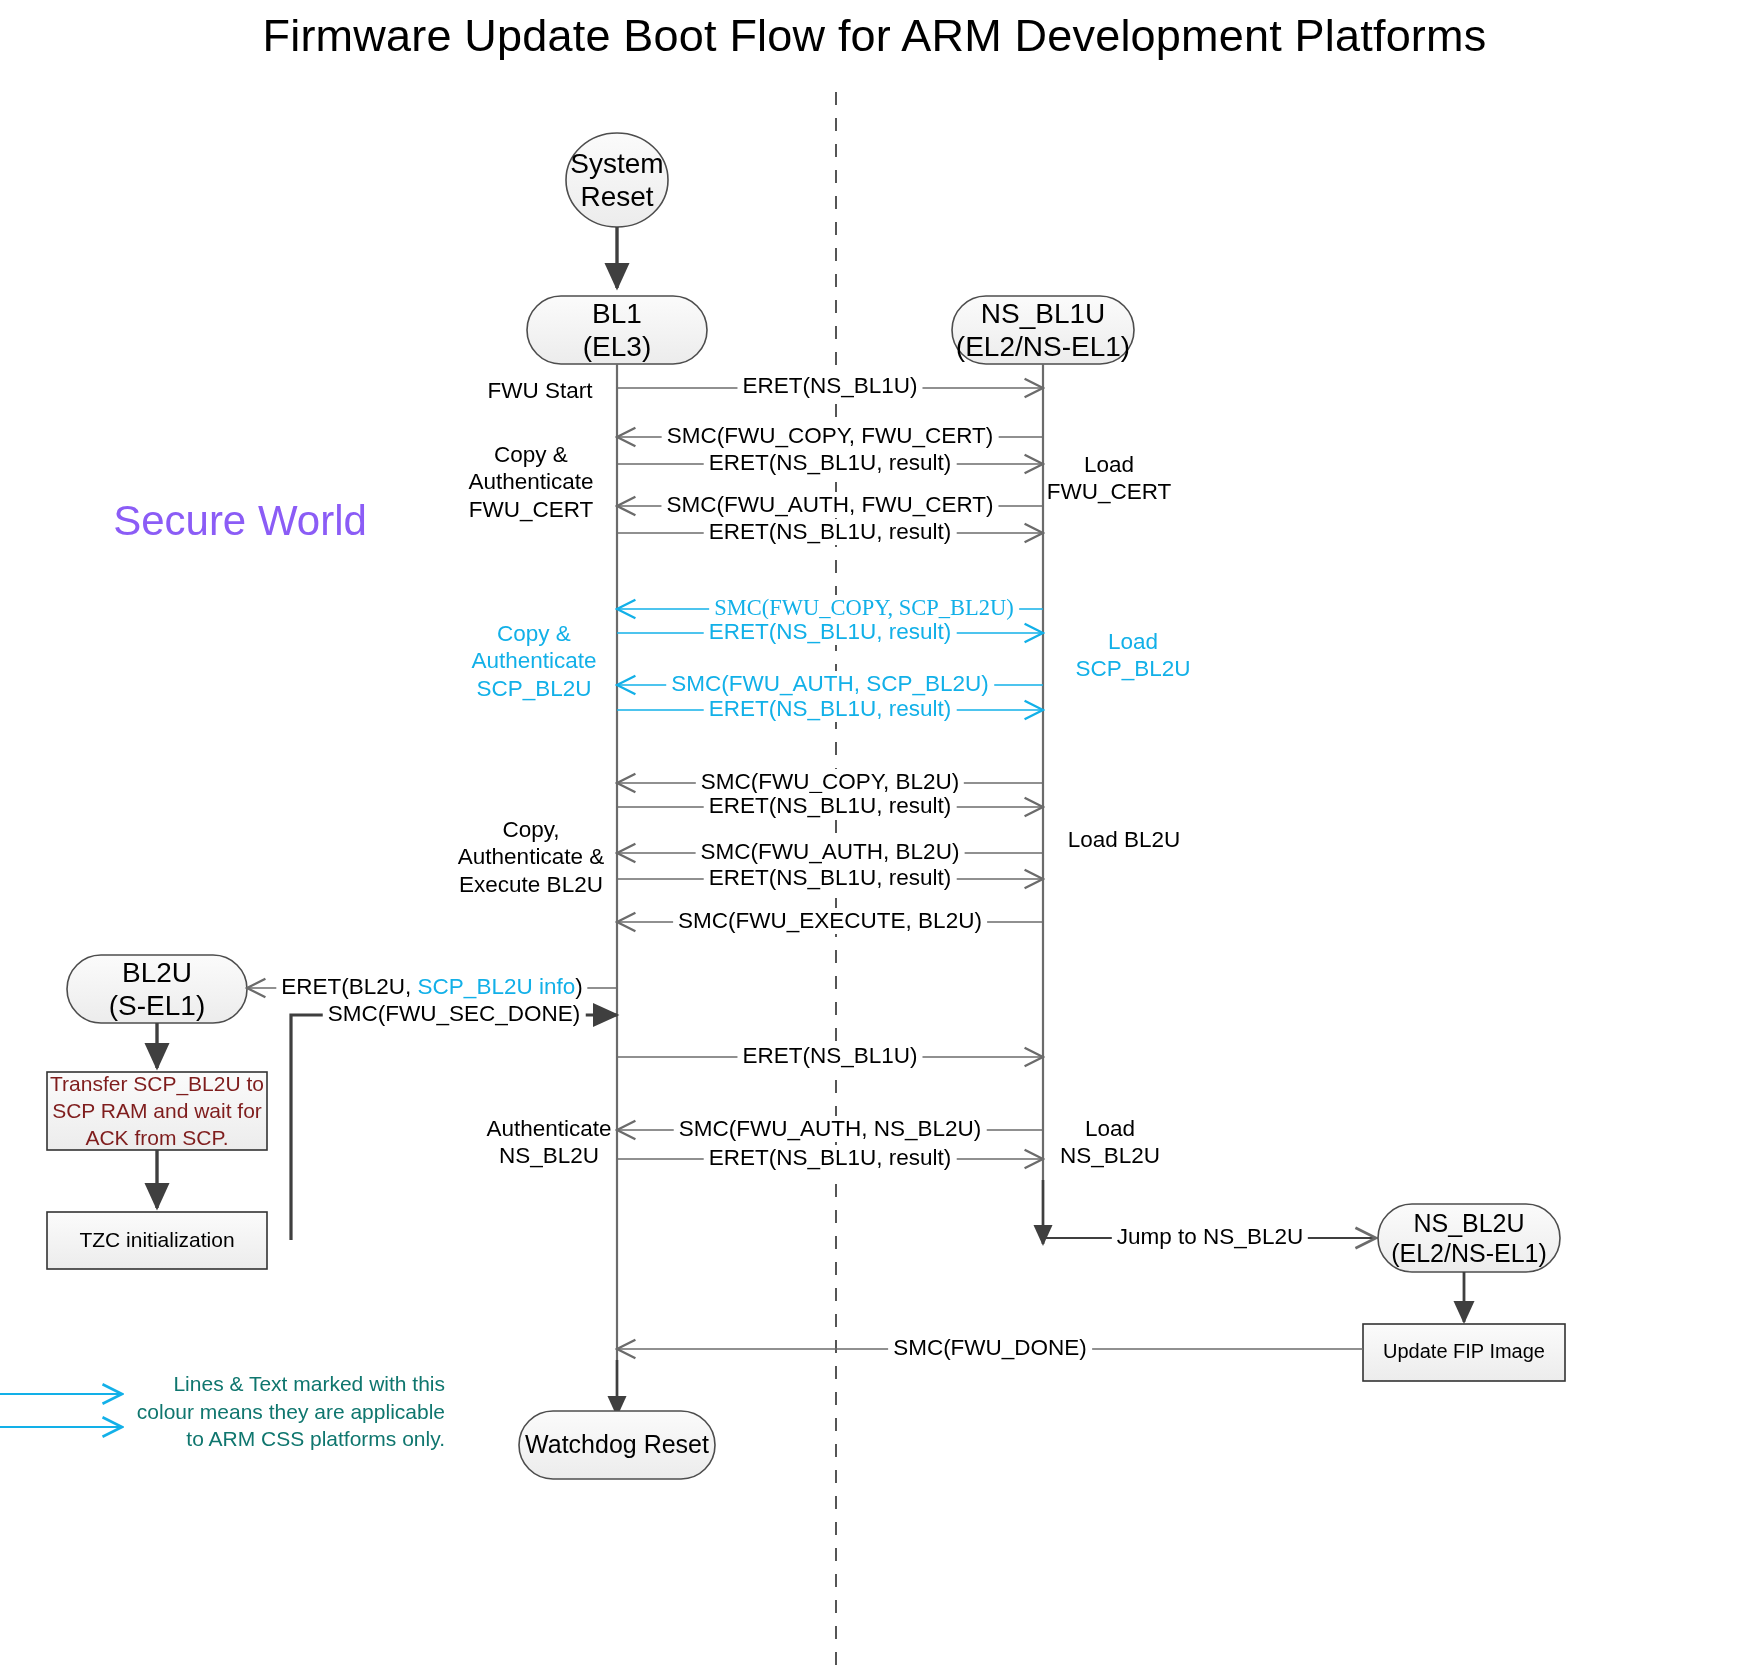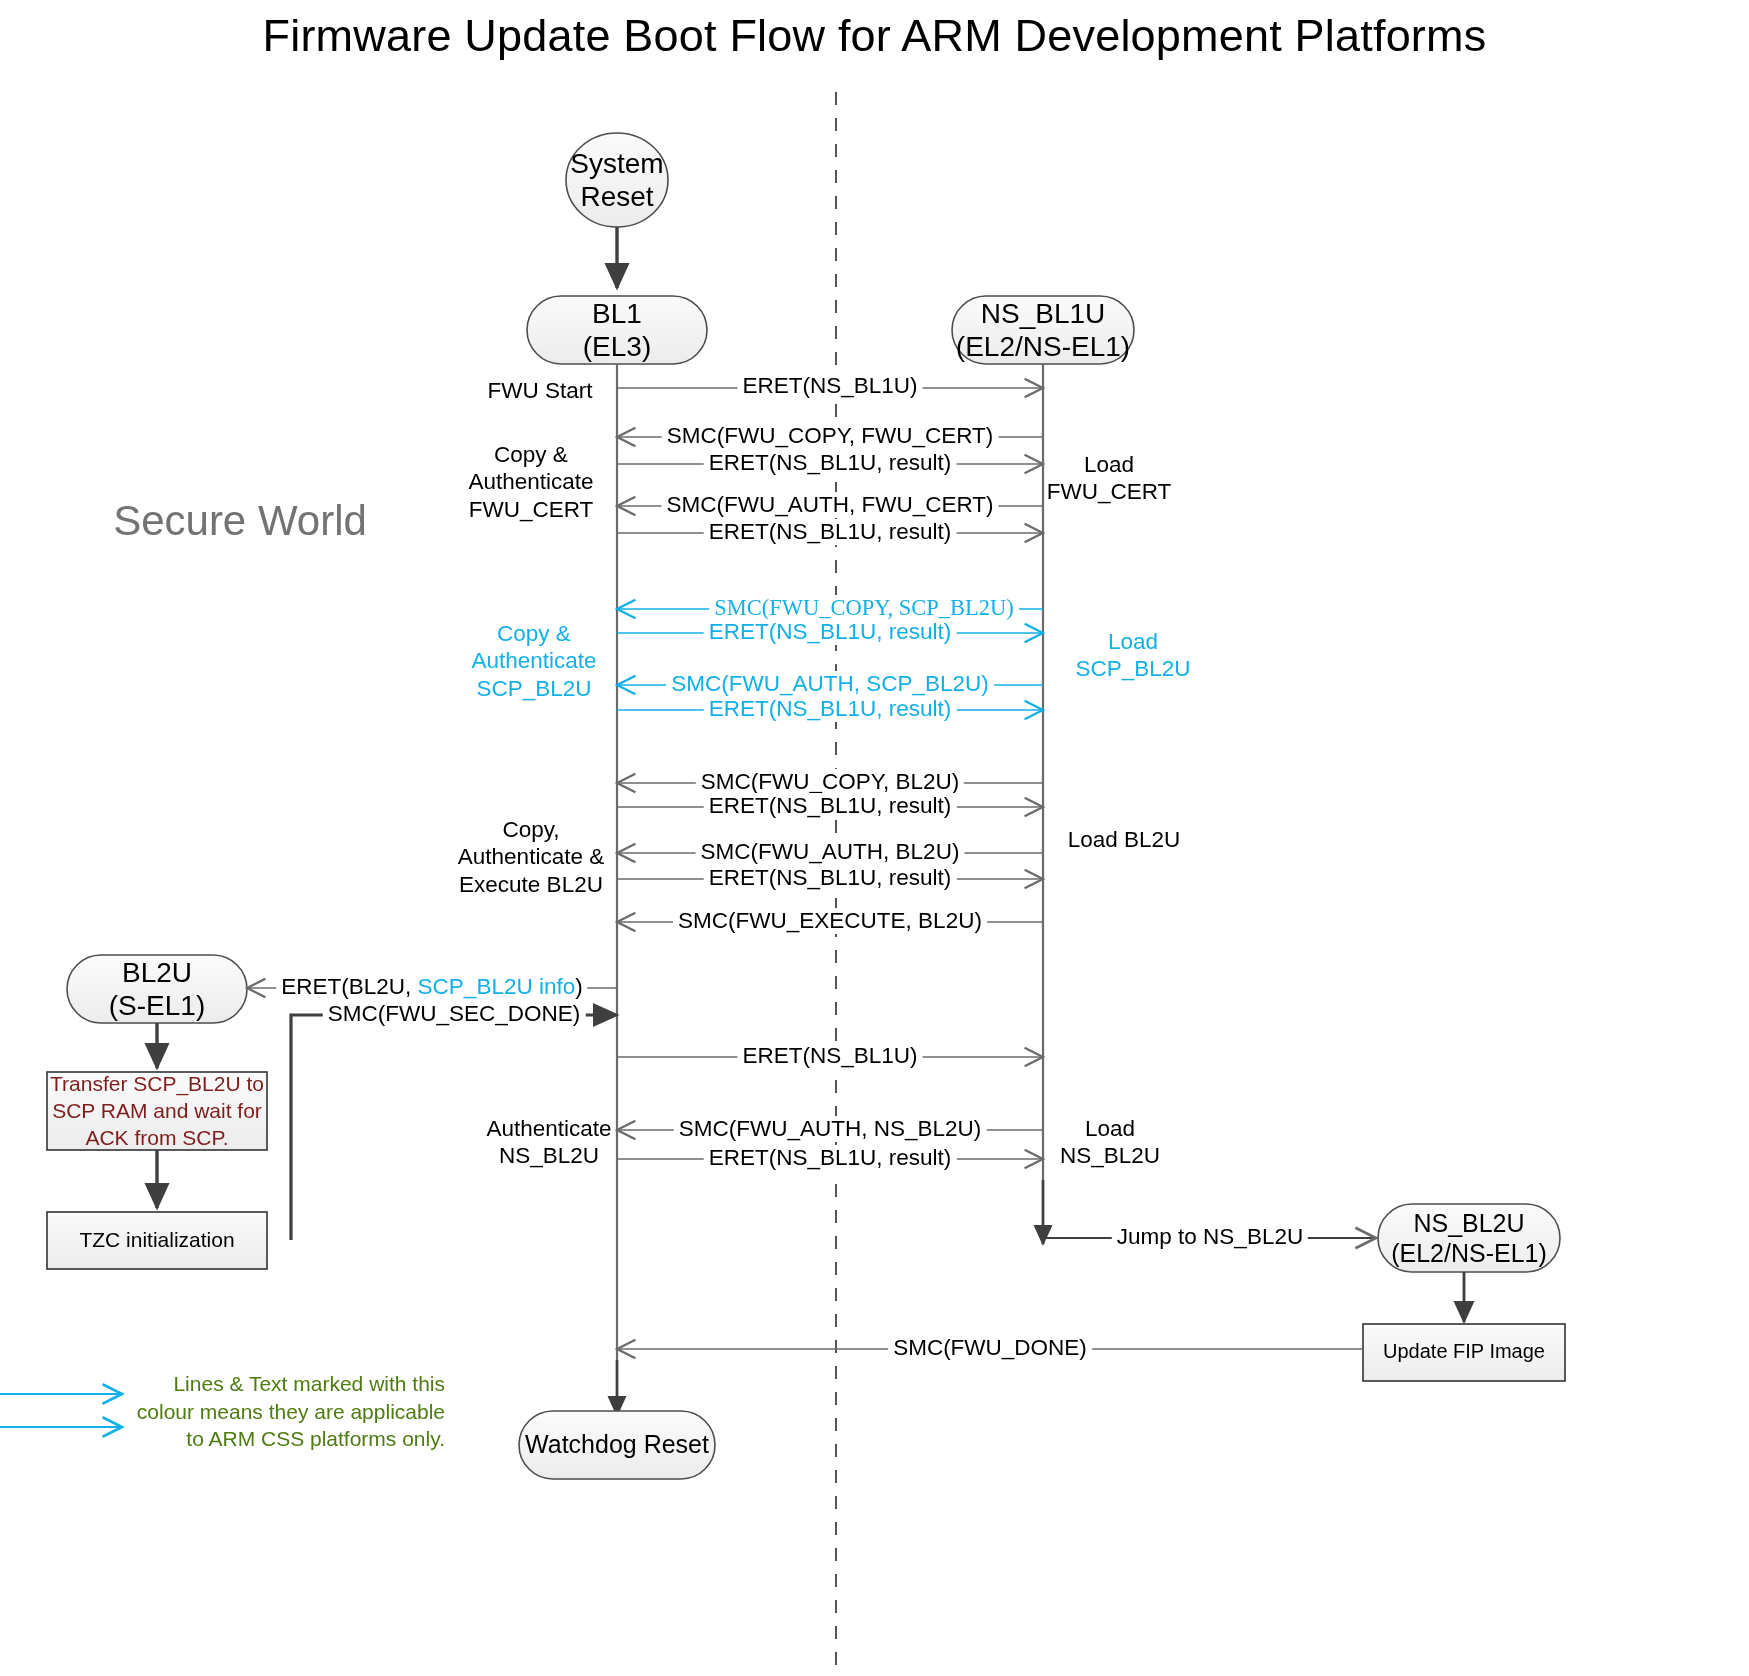--- a/index.html
+++ b/index.html
@@ -21,21 +21,21 @@
     text-align:center;
     font-size:45px;
     letter-spacing:.2px;
     color:#000000;
   }
   .world{
     position:absolute;
     font-size:42px;
     text-align:center;
     line-height:1.25;
-    color:#737373;
+    color:#8b5cf6;
   }
   .msg{
     position:absolute;
     font-size:22.5px;
     background:#fff;
     padding:0 5px;
     white-space:nowrap;
     transform:translate(-50%,-50%);
     text-align:center;
   }
@@ -66,21 +66,21 @@
     line-height:1.28;
     white-space:pre;
     transform:translate(-50%,-50%);
   }
   .boxtext.cyan{color:#7f1d1d;}
   .legendtext{
     position:absolute;
     font-size:21px;
     line-height:1.32;
     text-align:right;
-    color:#4d7c0f;
+    color:#0f766e;
     white-space:pre;
     transform:translate(-100%,-50%);
   }
 </style>
 </head>
 <body>
 
 <div id="stage">
 
   <svg id="canvas" xmlns="http://www.w3.org/2000/svg" viewBox="0 0 1749 1676">

